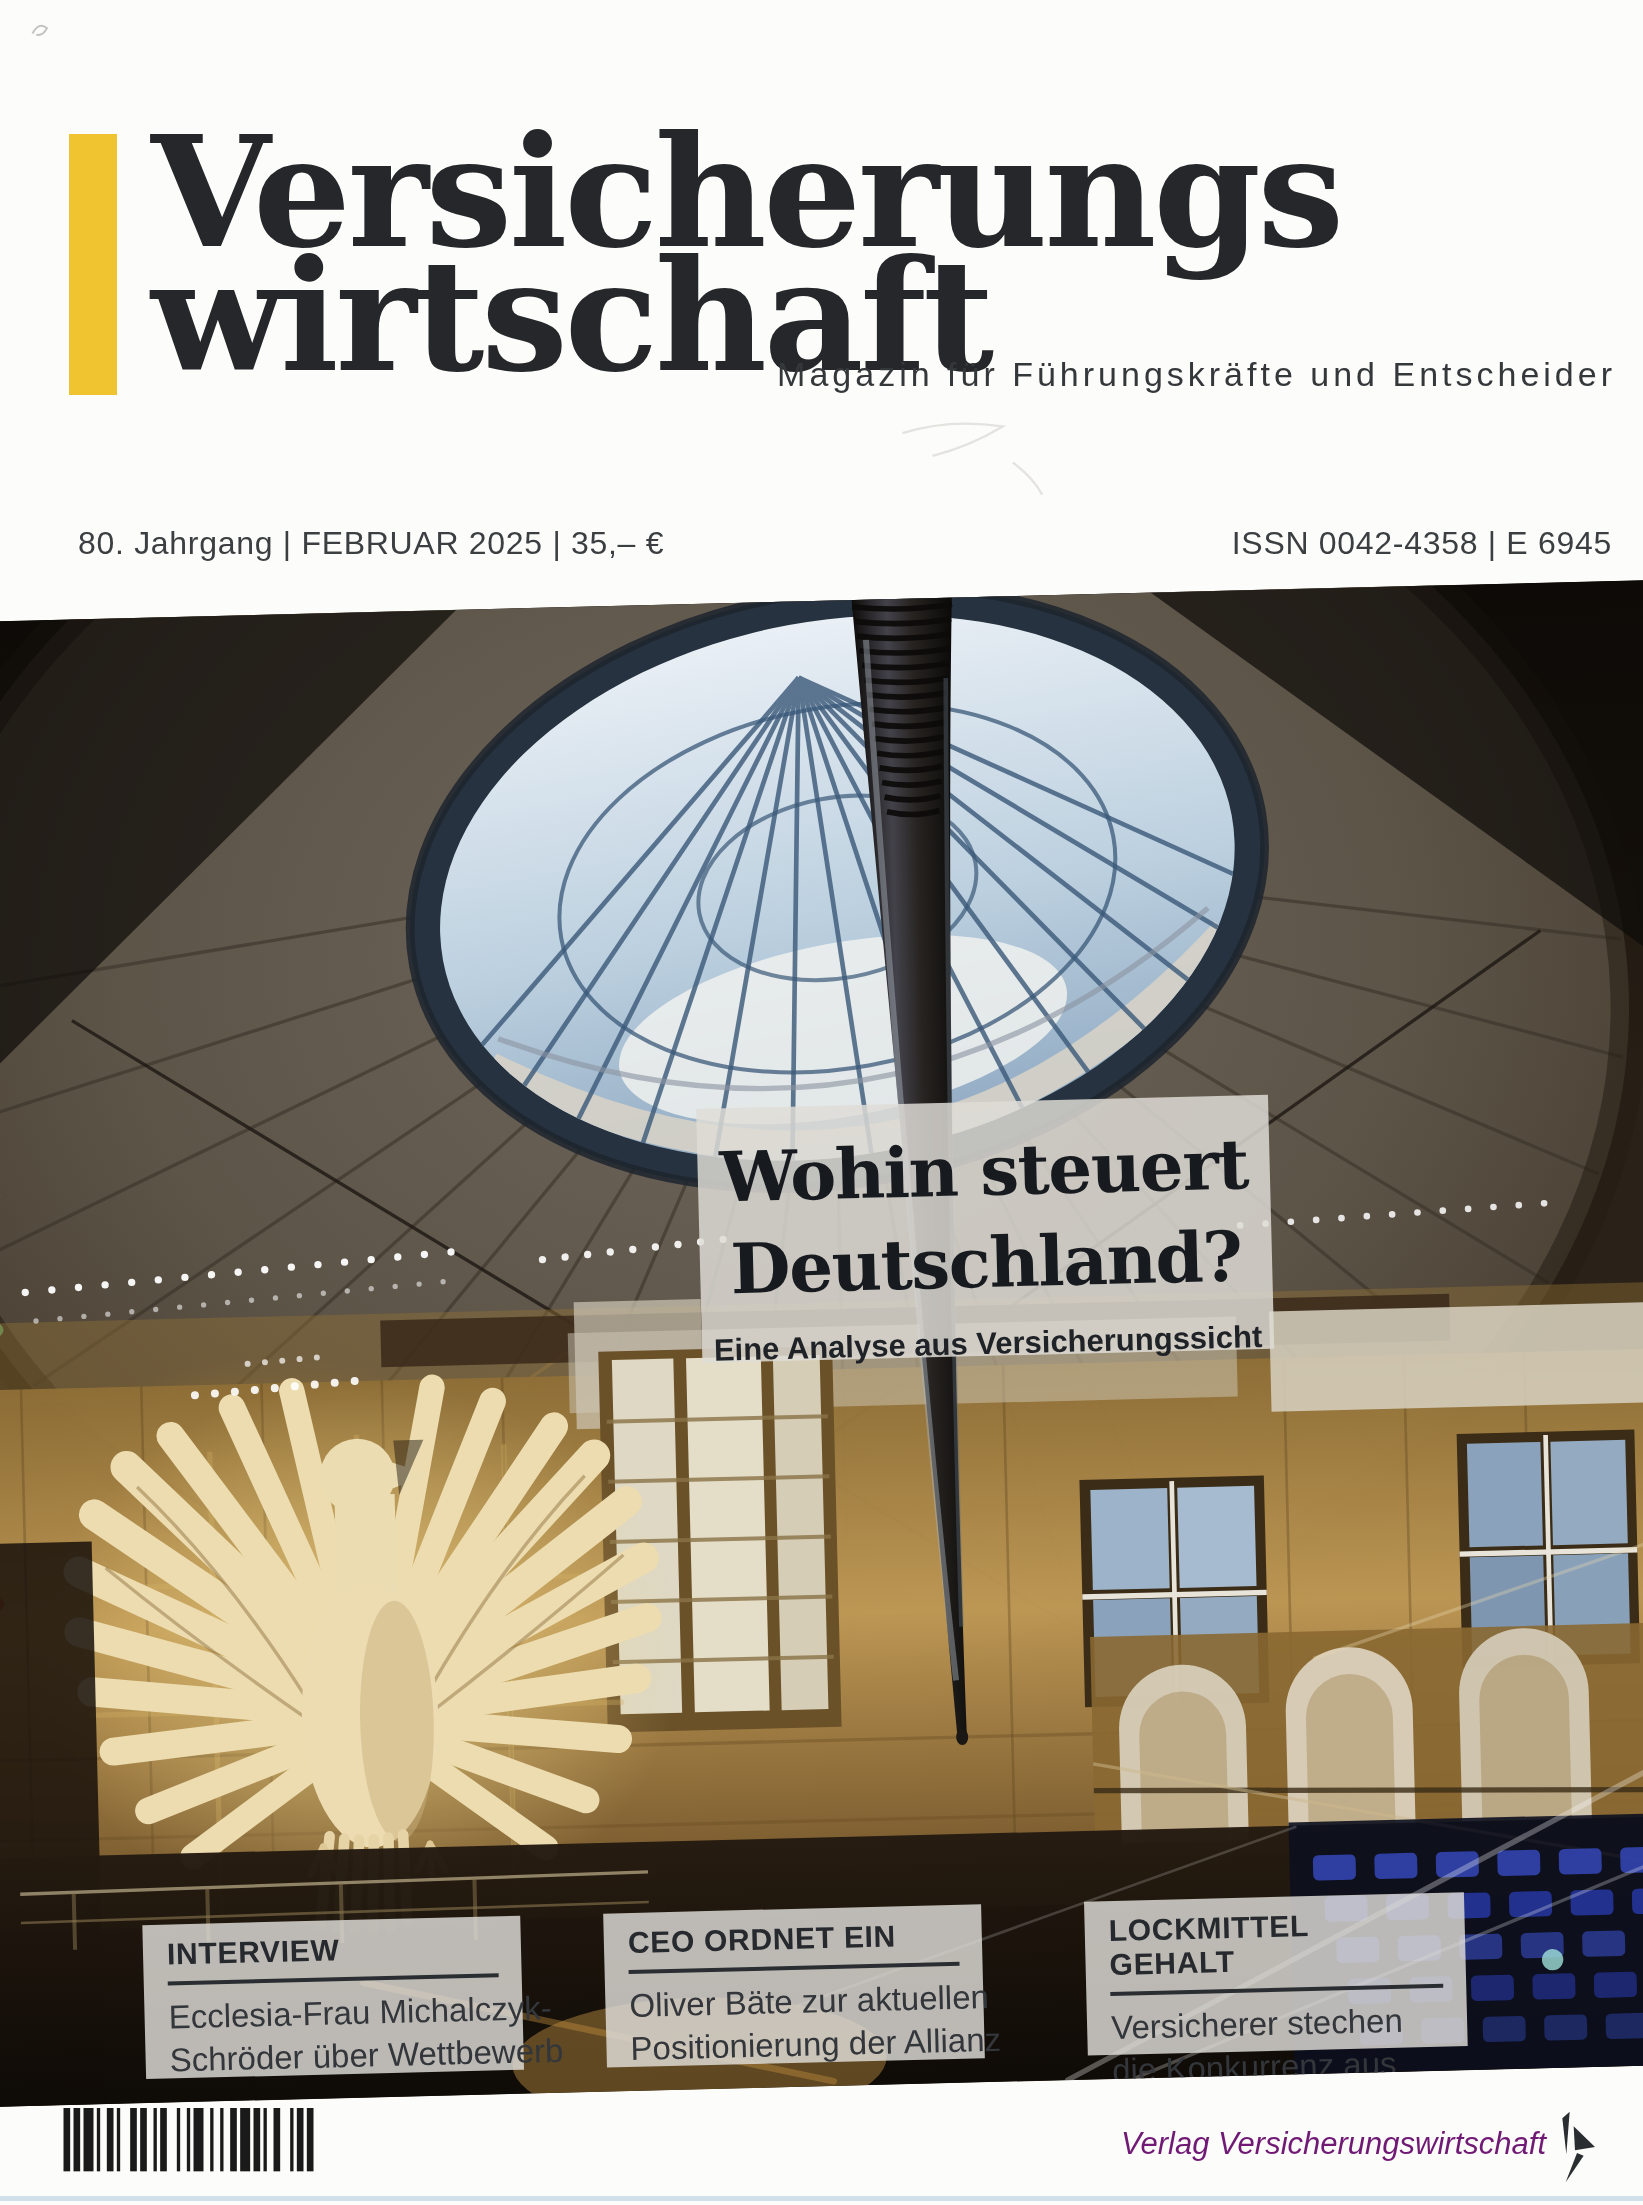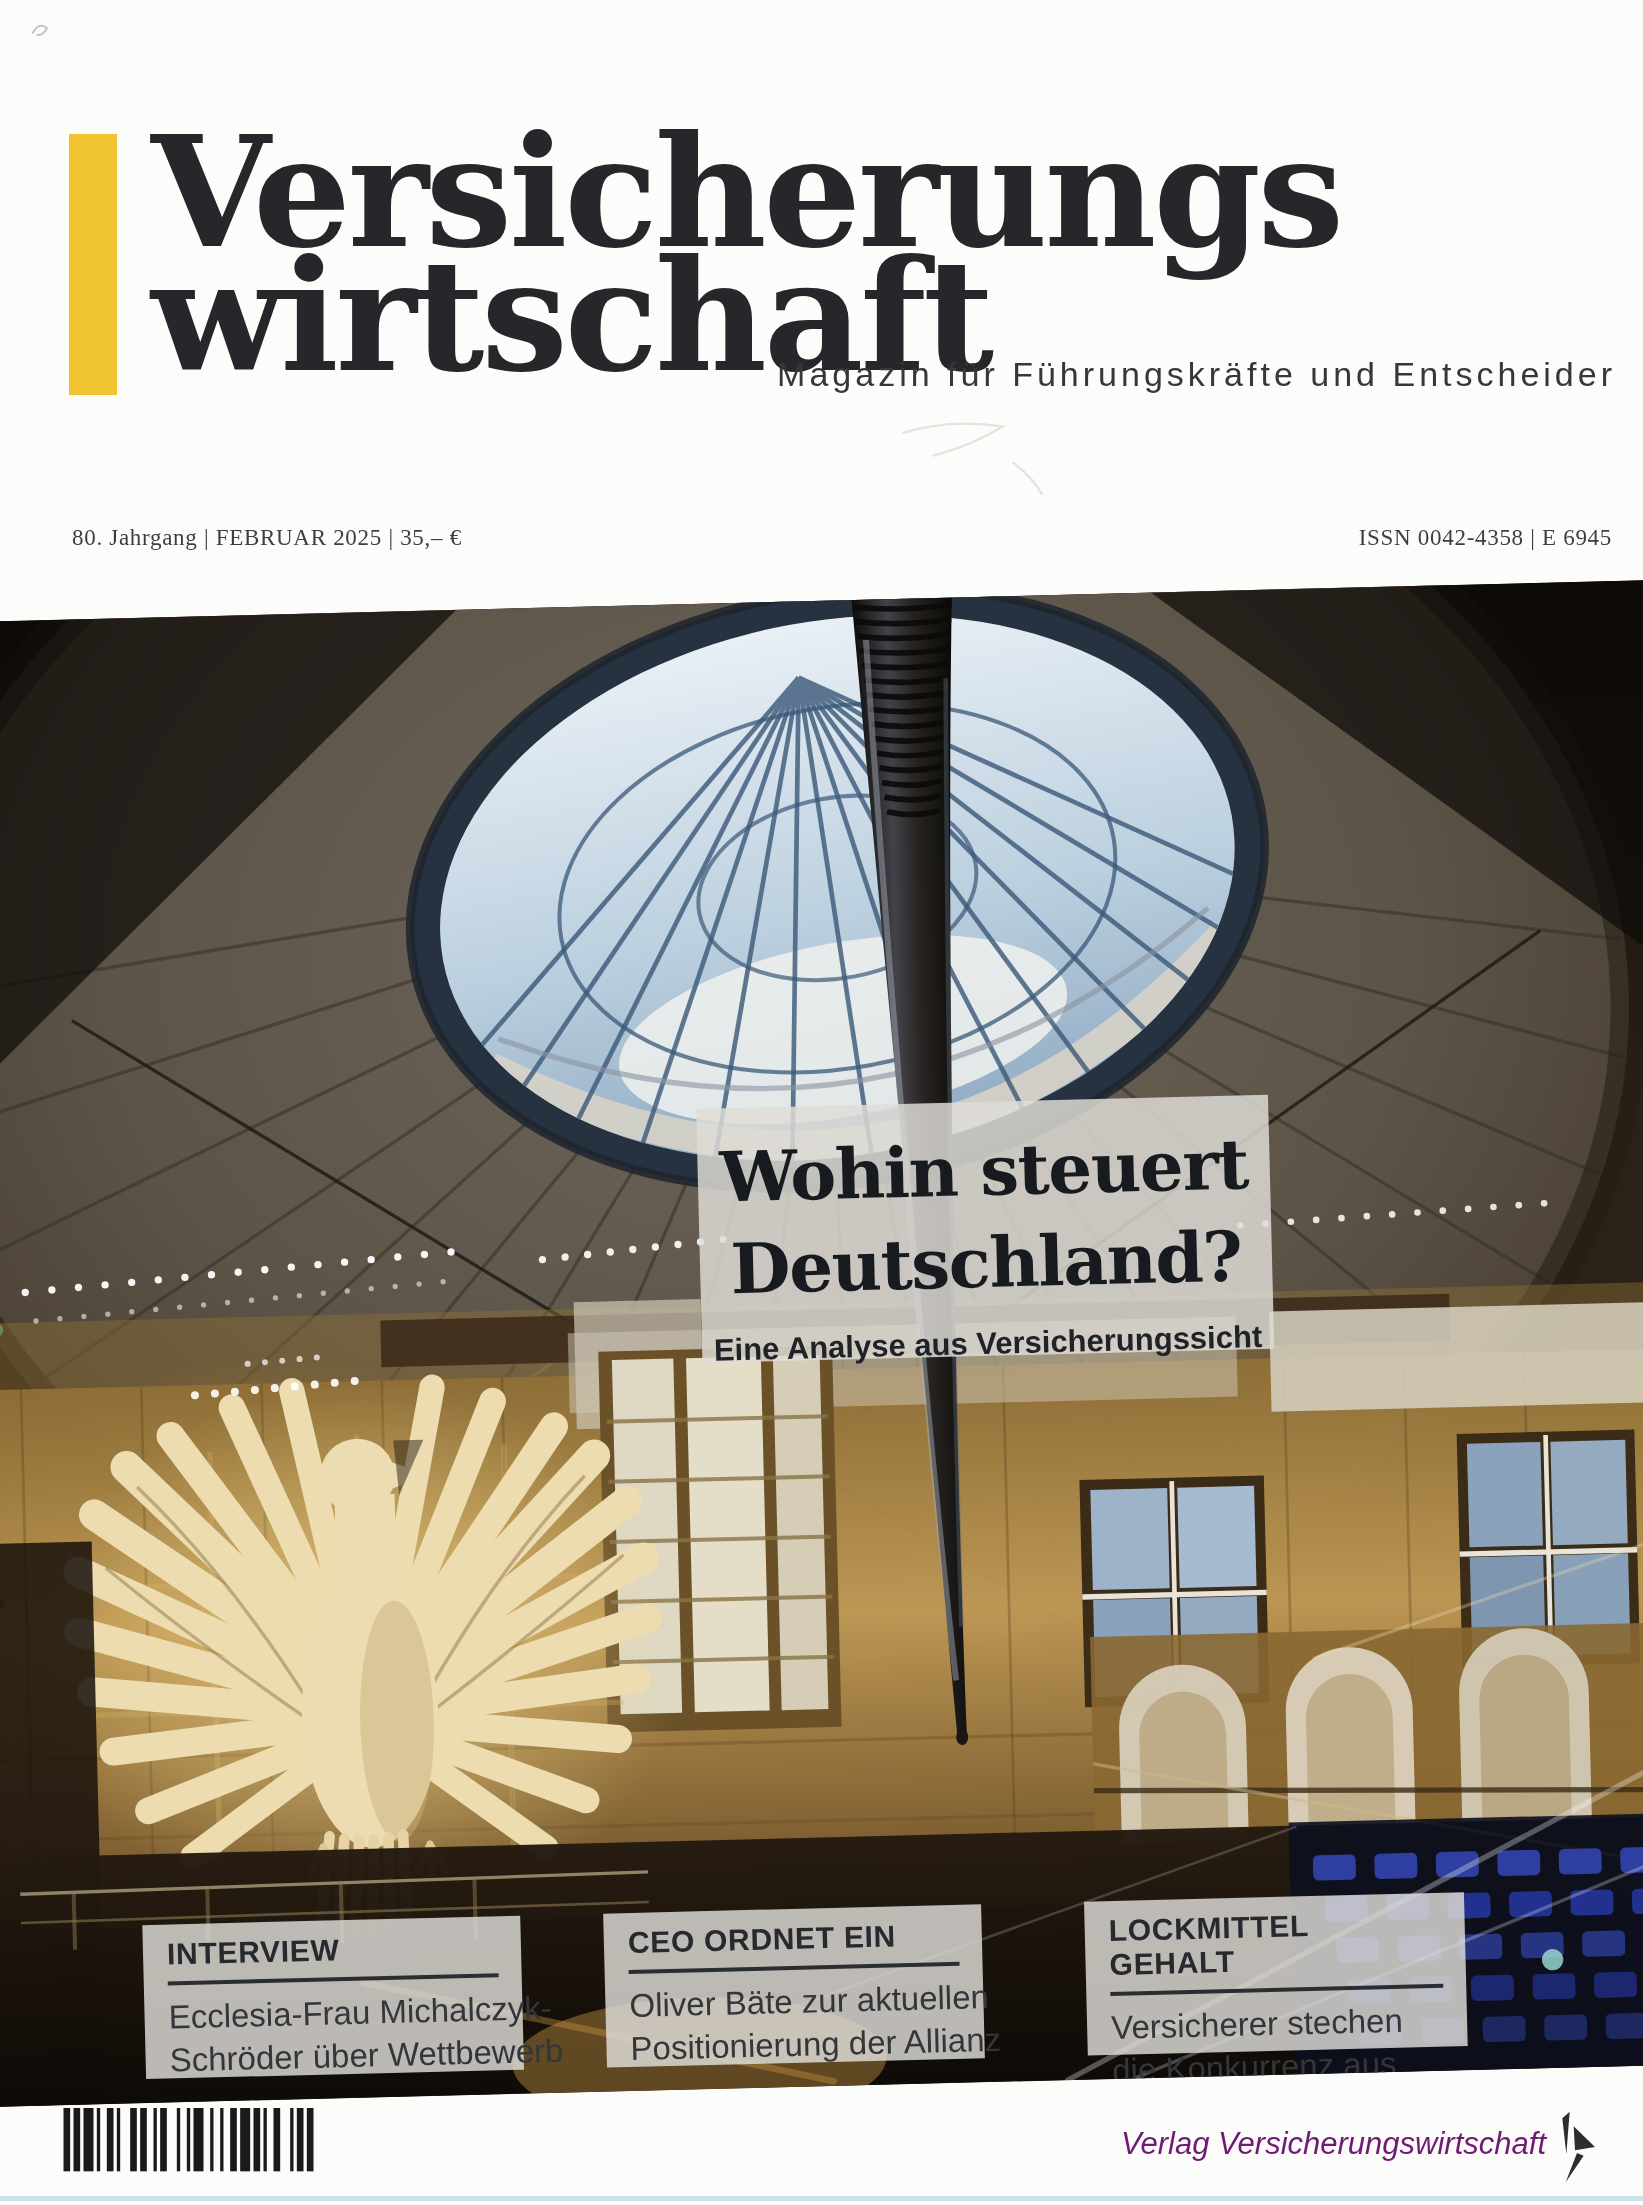--- a/index.html
+++ b/index.html
@@ -27,21 +27,21 @@
     font-family:"DejaVu Serif","Liberation Serif",serif;
     font-weight:700;color:var(--masthead-text);
     font-size:154px;line-height:1;letter-spacing:-3.3px;white-space:nowrap;
   }
   .masthead-line.l1{top:115px;text-align:center;}
   .masthead-line.l2{top:239px;}
   .masthead-subtitle{
     position:absolute;right:28px;top:355px;
     font-size:34px;letter-spacing:4px;color:#35383b;white-space:nowrap;
   }
-  .issue-row{position:absolute;left:0;right:0;top:525px;height:40px;font-size:23px;color:#3c3f42;font-family:Liberation Serif, serif;}
+  .issue-row{position:absolute;left:6px;right:0;top:525px;height:40px;font-size:32px;color:#3c3f42;}
   .issue-edition{position:absolute;left:72px;top:0;letter-spacing:0.7px;white-space:nowrap;}
   .issue-issn{position:absolute;right:32px;top:0;letter-spacing:0.7px;white-space:nowrap;}
   .pencil-mark{position:absolute;left:889px;top:401px;opacity:.45;}
   .corner-mark{position:absolute;left:27px;top:10.7px;opacity:.5;}
 
   
   .photo{
     position:absolute;left:-20px;top:601px;width:1684px;height:1485px;
     transform:rotate(-1.43deg);transform-origin:50% 50%;
     background:#241c13;overflow:hidden;

